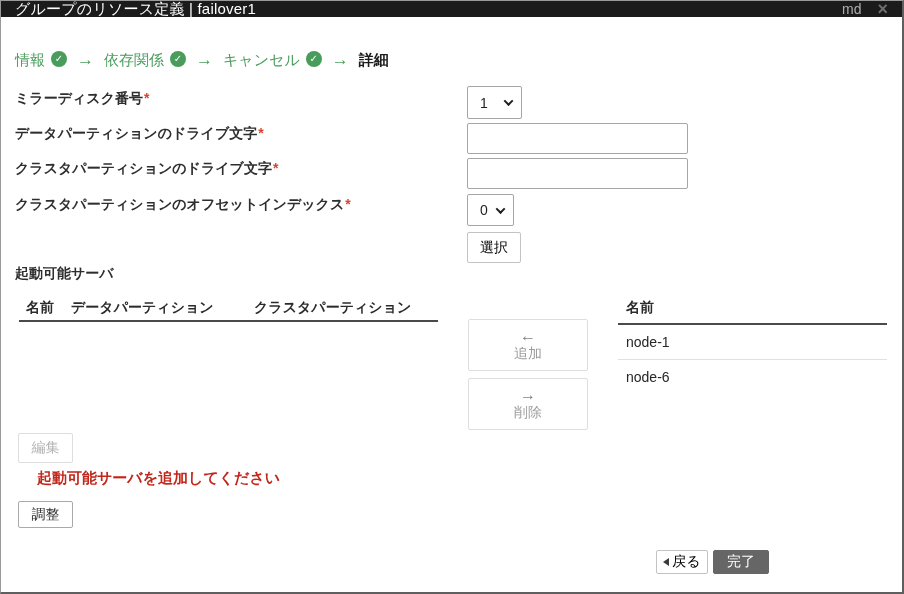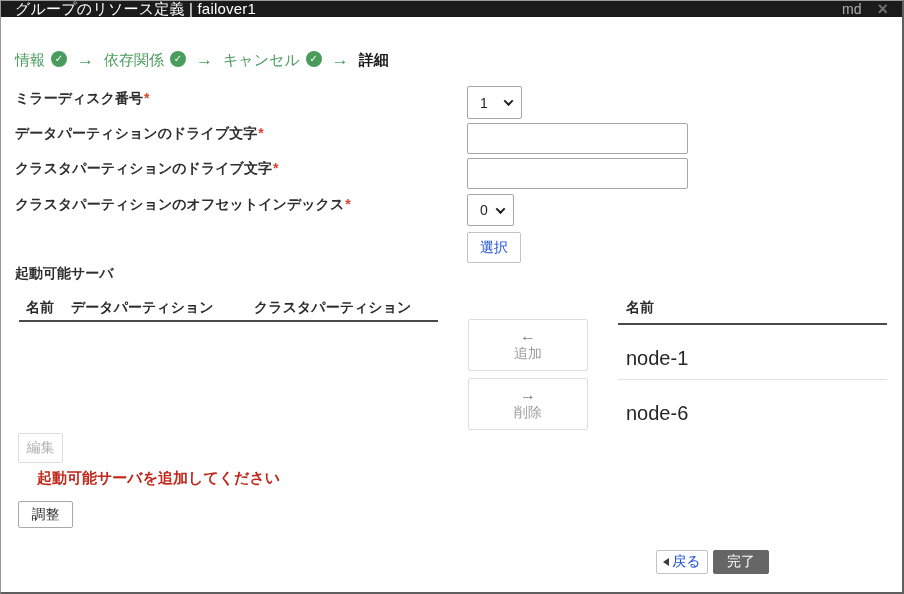--- a/index.html
+++ b/index.html
@@ -37,40 +37,40 @@
     font-size:14px; color:#1f1f1f; cursor:pointer;
   }
   .chev { width:7px; height:7px; border-right:2px solid #1f1f1f; border-bottom:2px solid #1f1f1f; transform:rotate(45deg) translate(-1px,-1px); }
   .textinput {
     position:absolute; left:466px; width:221px; height:31px; border:1px solid #a6a6a6; border-radius:2px;
     font-size:14px; padding:0 8px; color:#222; background:#fff;
     font-family:"Liberation Sans","DejaVu Sans",sans-serif;
   }
   .btn {
     display:inline-flex; align-items:center; justify-content:center;
-    background:#fff; border:1px solid #c3c3c3; border-radius:2px; color:#1d4ed8;
+    background:#fff; border:1px solid #c3c3c3; border-radius:2px; color:#000000;
     font-size:14px; cursor:pointer; font-family:inherit;
   }
   .btn-select { position:absolute; left:466px; top:231px; width:54px; height:31px; }
   
   .section-label { position:absolute; left:14px; top:264px; font-size:14px; font-weight:600; color:#2e2e2e; }
   .ltable-head { position:absolute; top:298px; font-size:14px; font-weight:bold; color:#2b2b2b; }
   .ltable-rule { position:absolute; left:18px; top:319px; width:419px; height:0; border-bottom:2px solid #4a4a4a; }
   .movebtn {
     position:absolute; left:467px; width:120px; height:52px; background:#fff;
     border:1px solid #dedede; border-radius:2px; display:flex; flex-direction:column;
     align-items:center; justify-content:center; gap:1px; color:#9c9c9c; font-size:14px; cursor:default;
   }
   .movebtn .marrow { font-size:16px; color:#7f7f7f; line-height:1; }
   .rtable { position:absolute; left:617px; top:296px; width:269px; }
   .rtable .rhead { font-size:14px; font-weight:bold; color:#2b2b2b; padding:2px 0 6px 8px; border-bottom:2px solid #4a4a4a; }
-  .rtable .rrow { font-size:20px; color:#262626; padding:22px 0 9px 8px; border-bottom:1px solid #e0e0e0; }
+  .rtable .rrow { font-size:14px; color:#262626; padding:9px 0 9px 8px; border-bottom:1px solid #e0e0e0; }
   .rtable .rrow:last-child { border-bottom:none; }
   
-  .btn-edit { position:absolute; left:17px; top:432px; width:45px; height:30px; border-color:#dedede; color:#b3b3b3; cursor:default; }
+  .btn-edit { position:absolute; left:17px; top:432px; width:55px; height:30px; border-color:#dedede; color:#b3b3b3; cursor:default; }
   .warning { position:absolute; left:14px; top:468px; font-size:15px; font-weight:bold; color:#c1271b;margin-left:22px; }
   .btn-tune { position:absolute; left:17px; top:500px; width:55px; height:27px; border-color:#a9a9a9; color:#2f2f2f; }
   
   .btn-back { position:absolute; left:655px; top:549px; width:52px; height:24px; gap:3px; }
   .tri-left { width:0; height:0; border-top:4px solid transparent; border-bottom:4px solid transparent; border-right:6px solid #3a3a3a; display:inline-block; }
   .btn-finish { position:absolute; left:712px; top:549px; width:56px; height:24px; background:#666666; border-color:#666666; color:#fff; }
   .btn-cancel { position:absolute; left:774px; top:549px; width:110px; height:32px; }
   :root { --green:#4a9c5d; }
 </style>
 </head>

